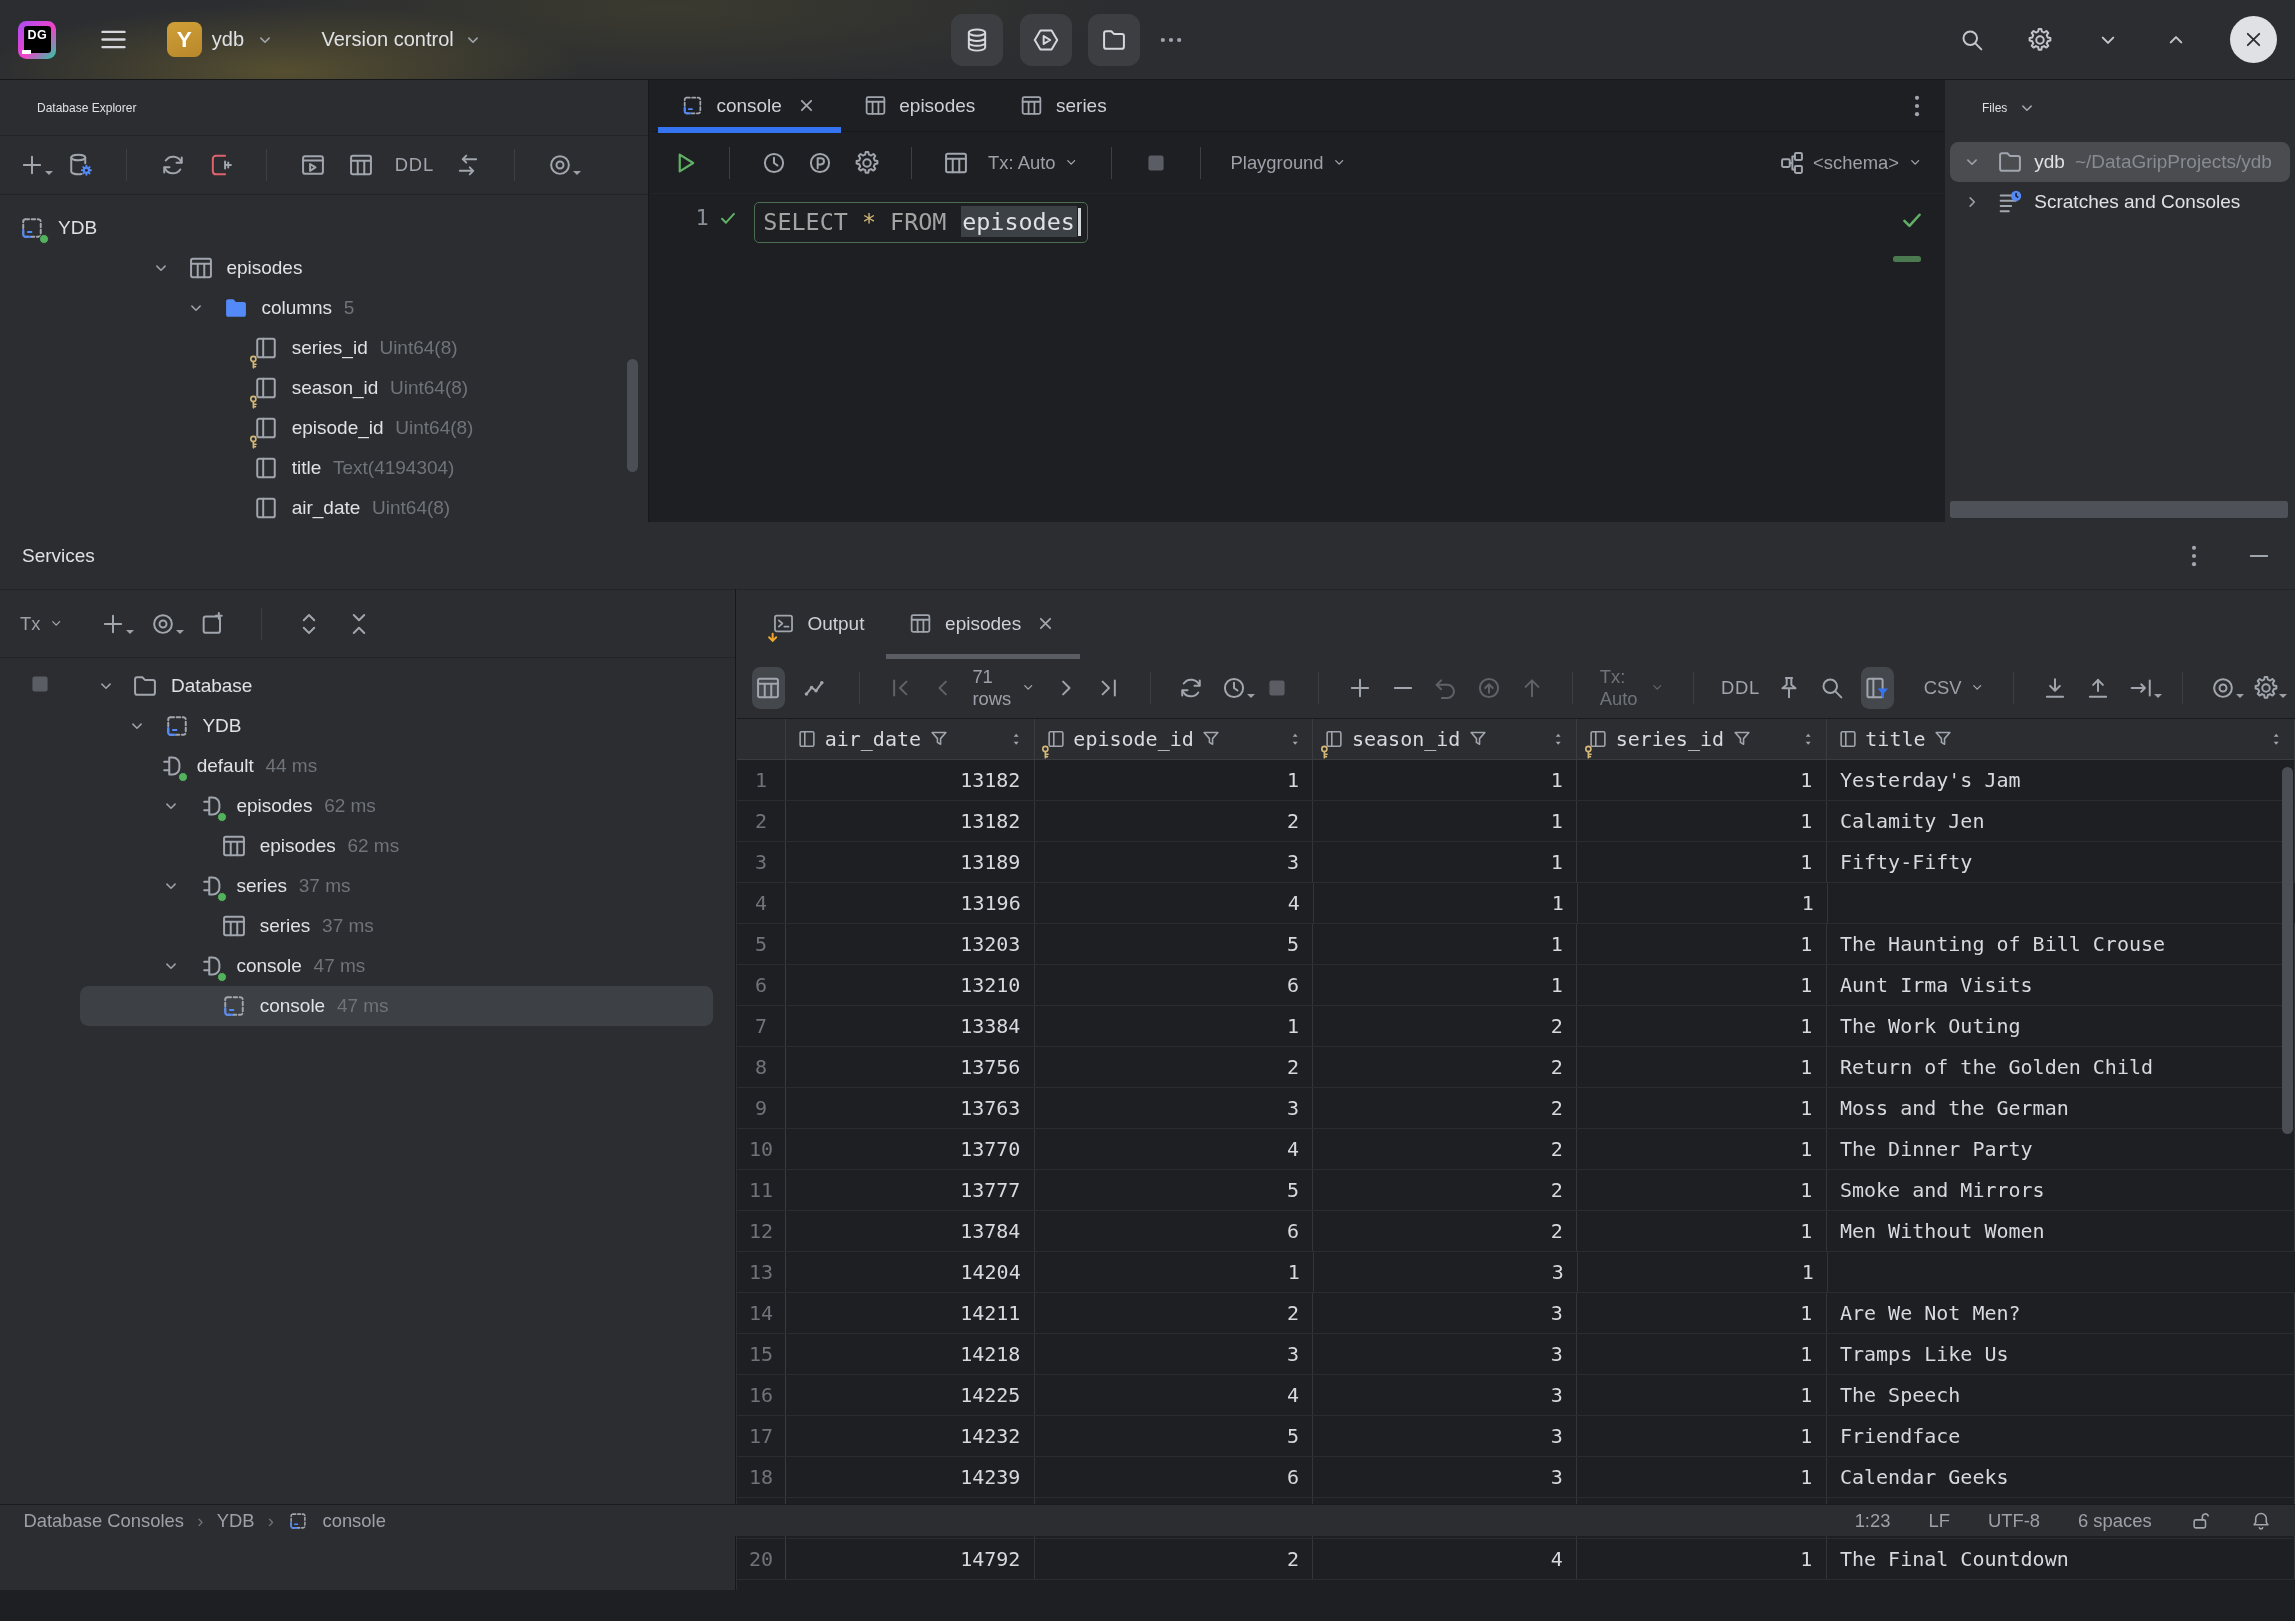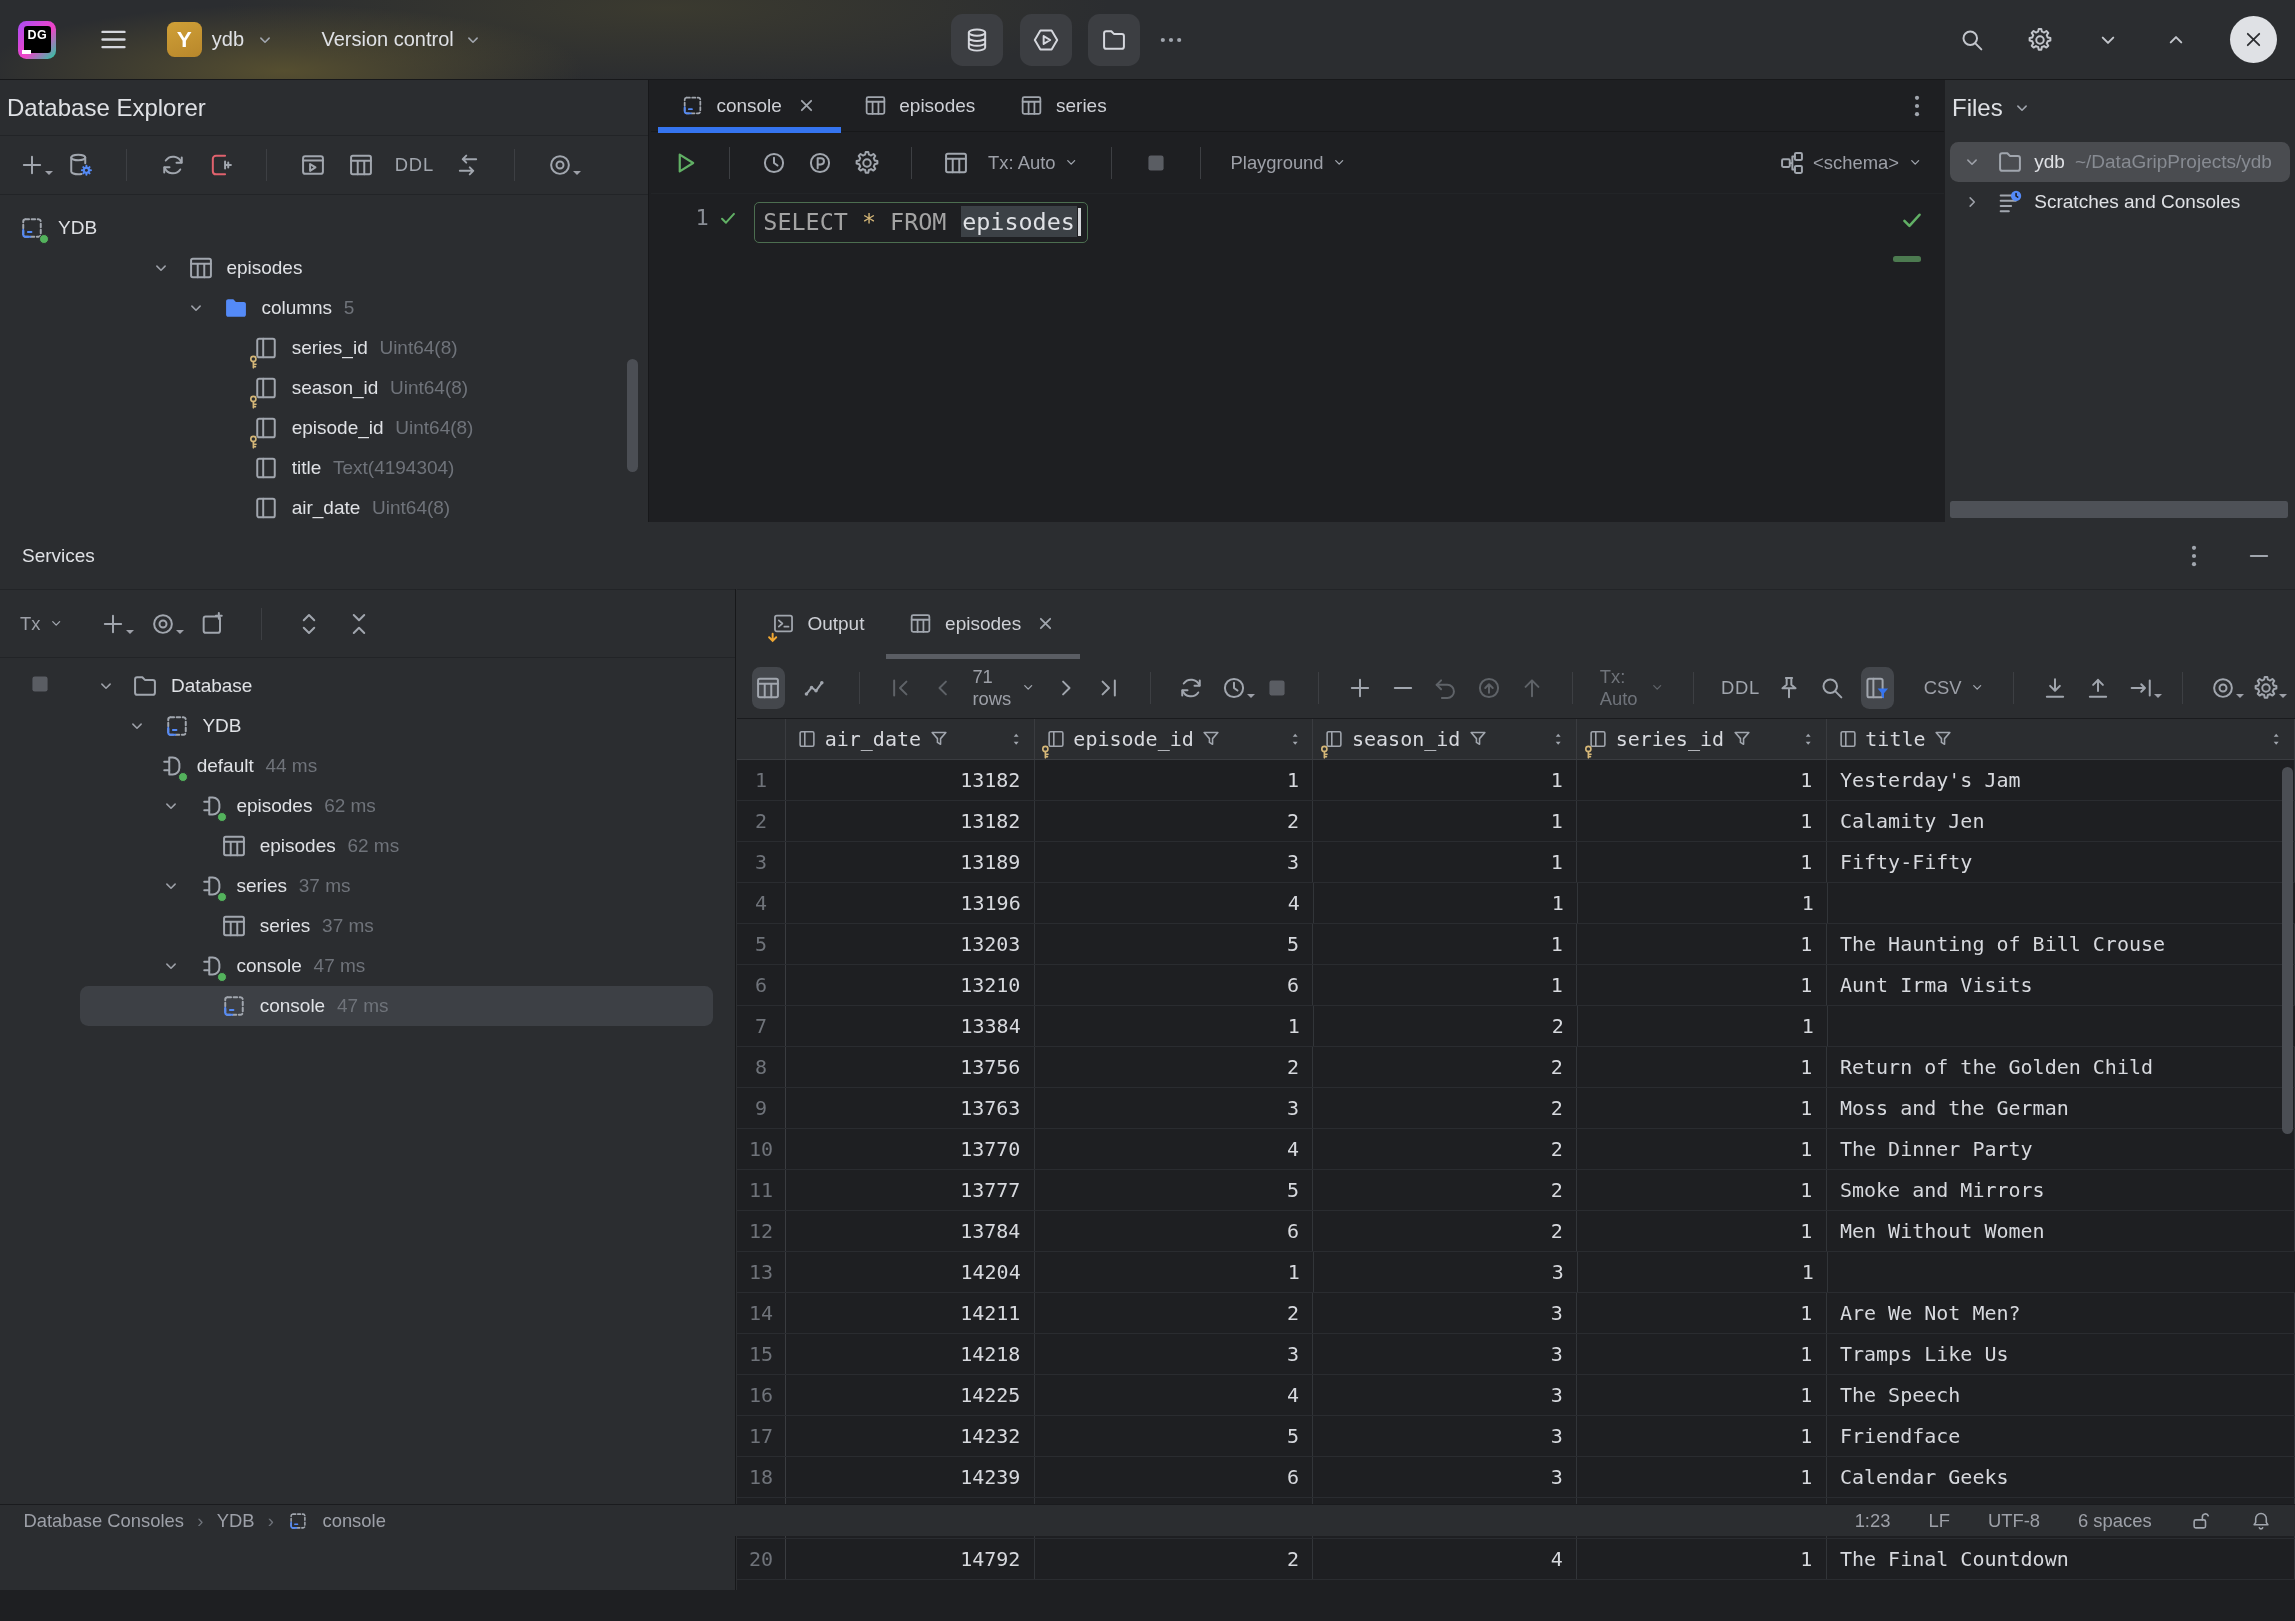--- a/index.html
+++ b/index.html
@@ -38,22 +38,22 @@
     display:flex; align-items:center; justify-content:center; }
   .tb-right { margin-left:auto; display:flex; align-items:center; gap:40px; }
   .win-close { width:47px; height:47px; border-radius:50%; background:#dfe1e5;
     display:flex; align-items:center; justify-content:center; color:#2b2d30; }
   .win-close .ico { color:#2b2d30; width:25px; height:25px; }
 
   
   .mid { position:absolute; top:80px; left:0; width:2295px; height:442px; }
   .dbx { position:absolute; left:0; top:0; width:649px; height:442px; background:#2b2d30;
          border-right:1.7px solid #17181a; }
-  .panel-title { height:55px; display:flex; align-items:center; padding:0 7px;
-     font-size:24px; color:#dfe1e5; }
+  .panel-title { height:55px; display:flex; align-items:center; padding:0 37px;
+     font-size:12px; color:#dfe1e5; }
   .dbx-toolbar { height:60px; display:flex; align-items:center; padding:0 18.4px;
      border-top:0.8px solid #222427; border-bottom:0.8px solid #222427; gap:20px; }
   .txtbtn { font-size:18.4px; color:#a1a6ae; letter-spacing:0.8px; }
   .tree { position:relative; font-size:19px; }
   .trow { height:40px; display:flex; align-items:center; gap:11.7px; position:relative; }
   .trow .lbl { color:#dfe1e5; white-space:nowrap; }
   .trow .meta { color:#6f737a; white-space:nowrap; }
   .trow.sel { background:#3d4045; border-radius:8.3px; margin-right:22px; }
   .chev { width:28px; height:28px; color:#9da0a8; flex:none; display:flex; align-items:center; justify-content:center;}
   .chev svg { width:22px; height:22px; }
@@ -1165,20 +1165,21 @@
                 <div class="cell r" style="width: 264px;">1</div>
                 <div class="cell r" style="width: 250px;">1</div>
                 <div class="cell" style="width: 469px;">Aunt Irma Visits</div>
               </div>
               <div class="grow">
                 <div class="rownum">7</div>
                 <div class="cell r" style="width: 249px;">13384</div>
                 <div class="cell r" style="width: 279px;">1</div>
                 <div class="cell r" style="width: 264px;">2</div>
                 <div class="cell r" style="width: 250px;">1</div>
+                <div class="cell" style="width: 469px;">The Work Outing</div>
               </div>
               <div class="grow">
                 <div class="rownum">8</div>
                 <div class="cell r" style="width: 249px;">13756</div>
                 <div class="cell r" style="width: 279px;">2</div>
                 <div class="cell r" style="width: 264px;">2</div>
                 <div class="cell r" style="width: 250px;">1</div>
                 <div class="cell" style="width: 469px;">Return of the Golden Child</div>
               </div>
               <div class="grow">

